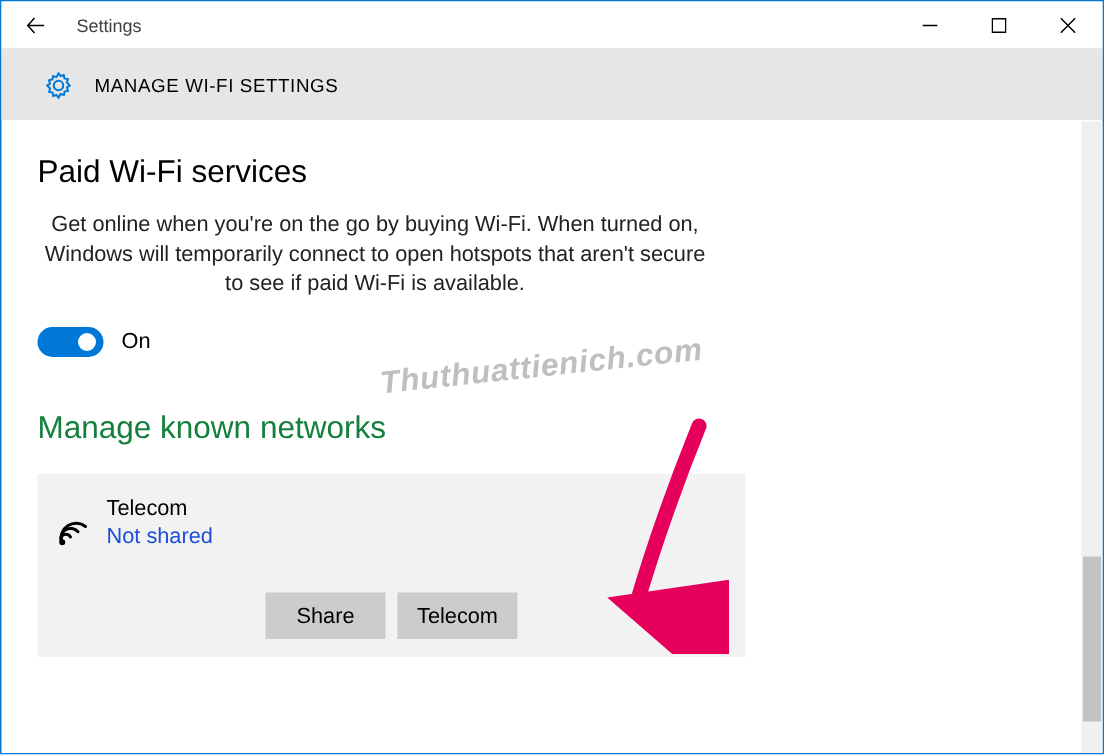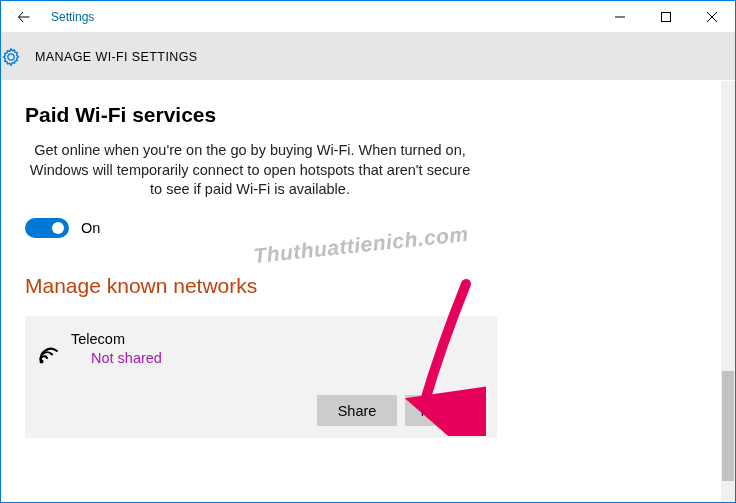--- a/index.html
+++ b/index.html
@@ -8,53 +8,53 @@
     width: 736px; height: 503px; border: 1px solid #0078d7; background: #fff; position: relative;
   }
   .titlebar {
     height: 31px; background: #fff; display: flex; align-items: center; justify-content: space-between;
   }
   .titlebar-left { display: flex; align-items: center; height: 100%; }
   .back-btn {
     width: 46px; height: 100%; display: flex; align-items: center; justify-content: center; cursor: default;
   }
   .title {
-    font-size: 12px; color: #0369a1; margin-left: 4px;
+    font-size: 12px; color: #404040; margin-left: 4px;
   }
   .win-controls { display: flex; height: 100%; }
   .win-btn {
     width: 46px; height: 100%; display: flex; align-items: center; justify-content: center; cursor: default;
   }
   .header {
-    height: 48px; background: #e6e6e6; border-top: 1px solid #e6e6e6; display: flex; align-items: center; padding-left: 0;
+    height: 48px; background: #e6e6e6; border-top: 1px solid #e6e6e6; display: flex; align-items: center; padding-left: 28px;
   }
   .gear { width: 20px; height: 20px; margin-right: 14px; }
   .header-title { font-size: 12.5px; letter-spacing: 0.4px; color: #000; font-weight: 400; }
   .content {
     position: absolute; top: 80px; bottom: 0; left: 0; right: 14px; overflow-y: hidden; padding: 22px 0 0 24px;
   }
-  .section-h1 { font-size: 21px; font-weight: 700; color: #000; margin-bottom: 14px; }
+  .section-h1 { font-size: 21px; font-weight: 400; color: #000; margin-bottom: 14px; }
   .desc { font-size: 14.5px; color: #222; max-width: 450px; line-height: 1.35; margin-bottom: 18px; text-align: center; }
   .toggle-row { display: flex; align-items: center; margin-bottom: 36px; }
   .toggle {
     width: 44px; height: 20px; border-radius: 10px; background: #0078d7; position: relative; cursor: default;
   }
   .toggle-knob {
     width: 12px; height: 12px; border-radius: 50%; background: #fff; position: absolute; top: 4px; right: 5px;
   }
   .toggle-label { font-size: 14.5px; margin-left: 12px; }
-  .section-h2 { font-size: 21px; font-weight: 400; color: #c2410c; margin-bottom: 18px; }
+  .section-h2 { font-size: 21px; font-weight: 400; color: #15803d; margin-bottom: 18px; }
   .network-card {
     width: 472px; background: #f2f2f2; padding: 14px 12px 12px 12px;
   }
   .net-top { display: flex; align-items: flex-end; }
   .wifi-icon { width: 24px; height: 22px; margin-right: 10px; margin-top: 2px; flex-shrink: 0; }
   .net-name { font-size: 14.5px; color: #000; line-height: 1.3; }
-  .net-sub { font-size: 14.5px; color: #a21caf; line-height: 1.3; margin-left: 20px; }
-  .net-buttons { display: flex; justify-content: flex-end; margin-top: 28px; gap: 8px; }
+  .net-sub { font-size: 14.5px; color: #1d4ed8; line-height: 1.3; }
+  .net-buttons { display: flex; justify-content: center; margin-top: 28px; gap: 8px; }
   .btn {
     width: 80px; height: 31px; background: #ccc; border: none; font-size: 14.5px; color: #000; font-family: inherit; cursor: default; display: flex; align-items: center; justify-content: center;
   }
   .scrollbar-track {
     position: absolute; right: 0; top: 80px; bottom: 0; width: 14px; background: #f0f0f0;
   }
   .scrollbar-thumb {
     position: absolute; right: 1px; width: 12px; background: #c2c2c2; top: 290px; height: 110px;
   }
   .arrow-overlay {

